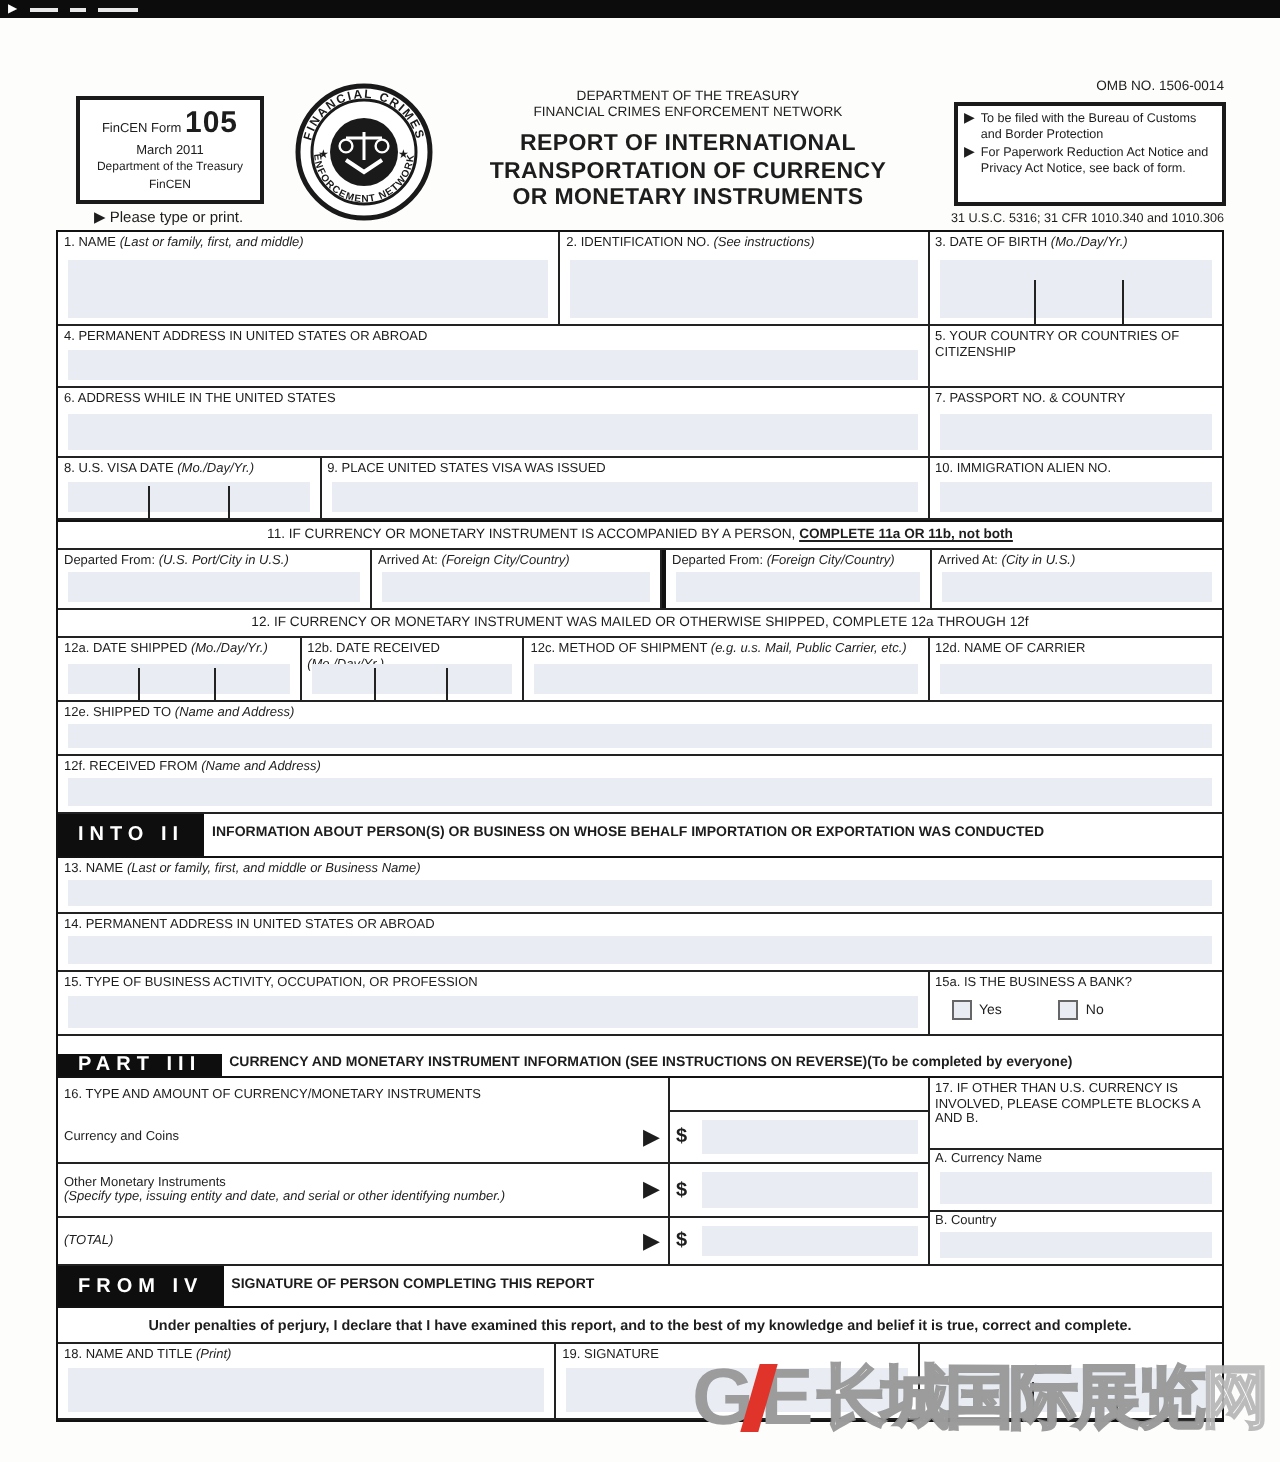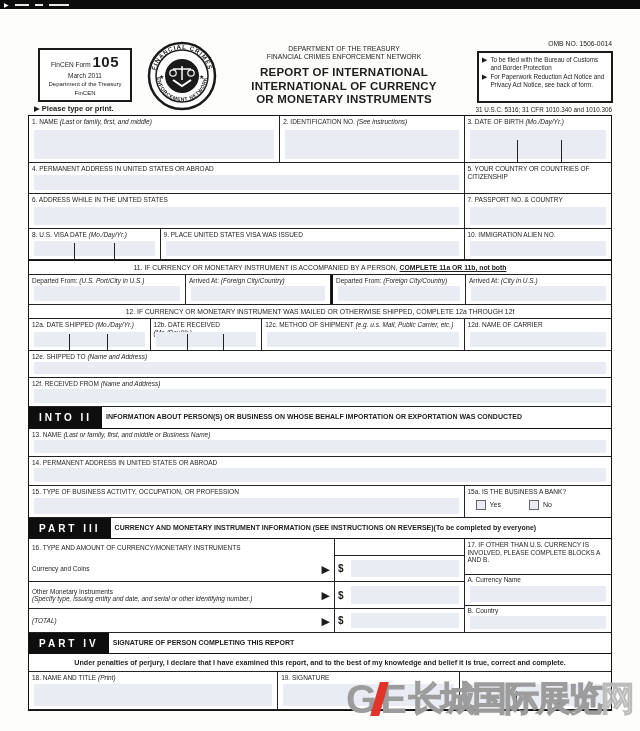--- a/index.html
+++ b/index.html
@@ -12,21 +12,21 @@
   .topbar{position:absolute;left:0;top:0;width:640px;height:9px;background:#0c0c0c;display:flex;align-items:center;gap:6px;padding:0 4px;}
   .topbar .tb-arrow{color:#fff;font-size:6px;line-height:6px;}
   .topbar .tb-dash{height:2px;background:#e8e8e8;display:inline-block;}
   
   .header{position:absolute;left:0;top:9px;width:640px;height:106px;}
   .fincen-box{position:absolute;left:38px;top:39px;width:94px;height:54px;border:2px solid #1a1a1a;text-align:center;padding-top:3px;box-sizing:border-box;background:#fff;}
   .fb-l1{font-size:6.5px;}
   .fb-num{font-size:15px;font-weight:bold;letter-spacing:.5px;}
   .fb-l2{font-size:6.5px;margin-top:2px;}
   .fb-l3{font-size:6px;margin-top:2px;line-height:6.5px;}
-  .type-print{position:absolute;left:34px;top:95px;font-size:7.5px;font-weight:bold;}
+  .type-print{position:absolute;left:47px;top:95px;font-size:7.5px;font-weight:normal;}
   .seal{position:absolute;left:146px;top:31px;width:72px;height:72px;}
   .hd-center{position:absolute;left:228px;top:36px;width:232px;text-align:center;}
   .hd-agency{font-size:6.8px;line-height:8px;}
   .hd-title{font-size:11.5px;font-weight:bold;line-height:13.5px;margin-top:5px;letter-spacing:.2px;}
   .omb{position:absolute;right:28px;top:31px;font-size:6.8px;}
   .notice-box{position:absolute;left:477px;top:42px;width:136px;height:52px;border:2px solid #1a1a1a;box-sizing:border-box;padding:3px 3px 0 3px;background:#fff;}
   .notice-item{display:flex;gap:3px;font-size:6.3px;line-height:7.5px;margin-bottom:2px;}
   .notice-item .b{font-size:7px;line-height:7.5px;}
   .legal{position:absolute;right:28px;top:97px;font-size:6.3px;}
   
@@ -106,21 +106,21 @@
     <path d="M 27,40 L 36,46 L 45,40" fill="none" stroke="#fff" stroke-width="2"></path>
     <text x="13" y="39" font-size="6" fill="#1a1a1a">★</text>
     <text x="53" y="39" font-size="6" fill="#1a1a1a">★</text>
   </svg>
 
   <div class="hd-center">
     <div class="hd-agency">DEPARTMENT OF THE TREASURY</div>
     <div class="hd-agency">FINANCIAL CRIMES ENFORCEMENT NETWORK</div>
     <div class="hd-title">
       <div>REPORT OF INTERNATIONAL</div>
-      <div>INTERNATIONAL OF CURRENCY</div>
+      <div>TRANSPORTATION OF CURRENCY</div>
       <div>OR MONETARY INSTRUMENTS</div>
     </div>
   </div>
 
   <div class="omb">OMB NO. 1506-0014</div>
   <div class="notice-box">
     <div class="notice-item">
       <span class="b">▶</span>
       <span>To be filed with the Bureau of Customs and Border Protection</span>
     </div>
@@ -283,21 +283,21 @@
     </div>
     <div class="cell last" style="width:147px">
       <div class="lbl">15a. IS THE BUSINESS A BANK?</div>
       <div class="checks">
         <span><span class="cb"></span><span>Yes</span></span>
         <span><span class="cb"></span><span>No</span></span>
       </div>
     </div>
   </div>
 
-  <div class="partbar" style="height:20px;">
+  <div class="partbar" style="height:20px;align-items:flex-end;">
     <div class="partlabel">PART III</div>
     <div class="partdesc bold">CURRENCY AND MONETARY INSTRUMENT INFORMATION (SEE INSTRUCTIONS ON REVERSE)(To be completed by everyone)</div>
   </div>
 
   <div class="p3" style="height:93px;">
 
     <div class="p3col" style="width:307px;border-right:1px solid #222;">
       <div class="p3row" style="height:17px;border-bottom:none;">
         <div class="lbl" style="padding:2px 3px">16. TYPE AND AMOUNT OF CURRENCY/MONETARY INSTRUMENTS</div>
       </div>
@@ -340,21 +340,21 @@
         <div class="fill" style="top:11px"></div>
       </div>
       <div style="height:27px;box-sizing:border-box;border-top:1px solid #222;padding:1px 3px;position:relative;">
         <div class="lbl">B. Country</div>
         <div class="fill" style="top:10px"></div>
       </div>
     </div>
   </div>
 
   <div class="partbar" style="height:20px;">
-    <div class="partlabel">PART IV</div>
+    <div class="partlabel">FROM IV</div>
     <div class="partdesc bold">SIGNATURE OF PERSON COMPLETING THIS REPORT</div>
   </div>
 
   <div class="perjury">Under penalties of perjury, I declare that I have examined this report, and to the best of my knowledge and belief it is true,  correct and complete.</div>
 
   <div class="row" style="height:37px;border-bottom:1px solid #222;">
     <div class="cell" style="width:250px">
       <div class="lbl"><span>18. NAME AND TITLE</span> <i>(Print)</i></div>
       <div class="fill" style="top:12px"></div>
     </div>

